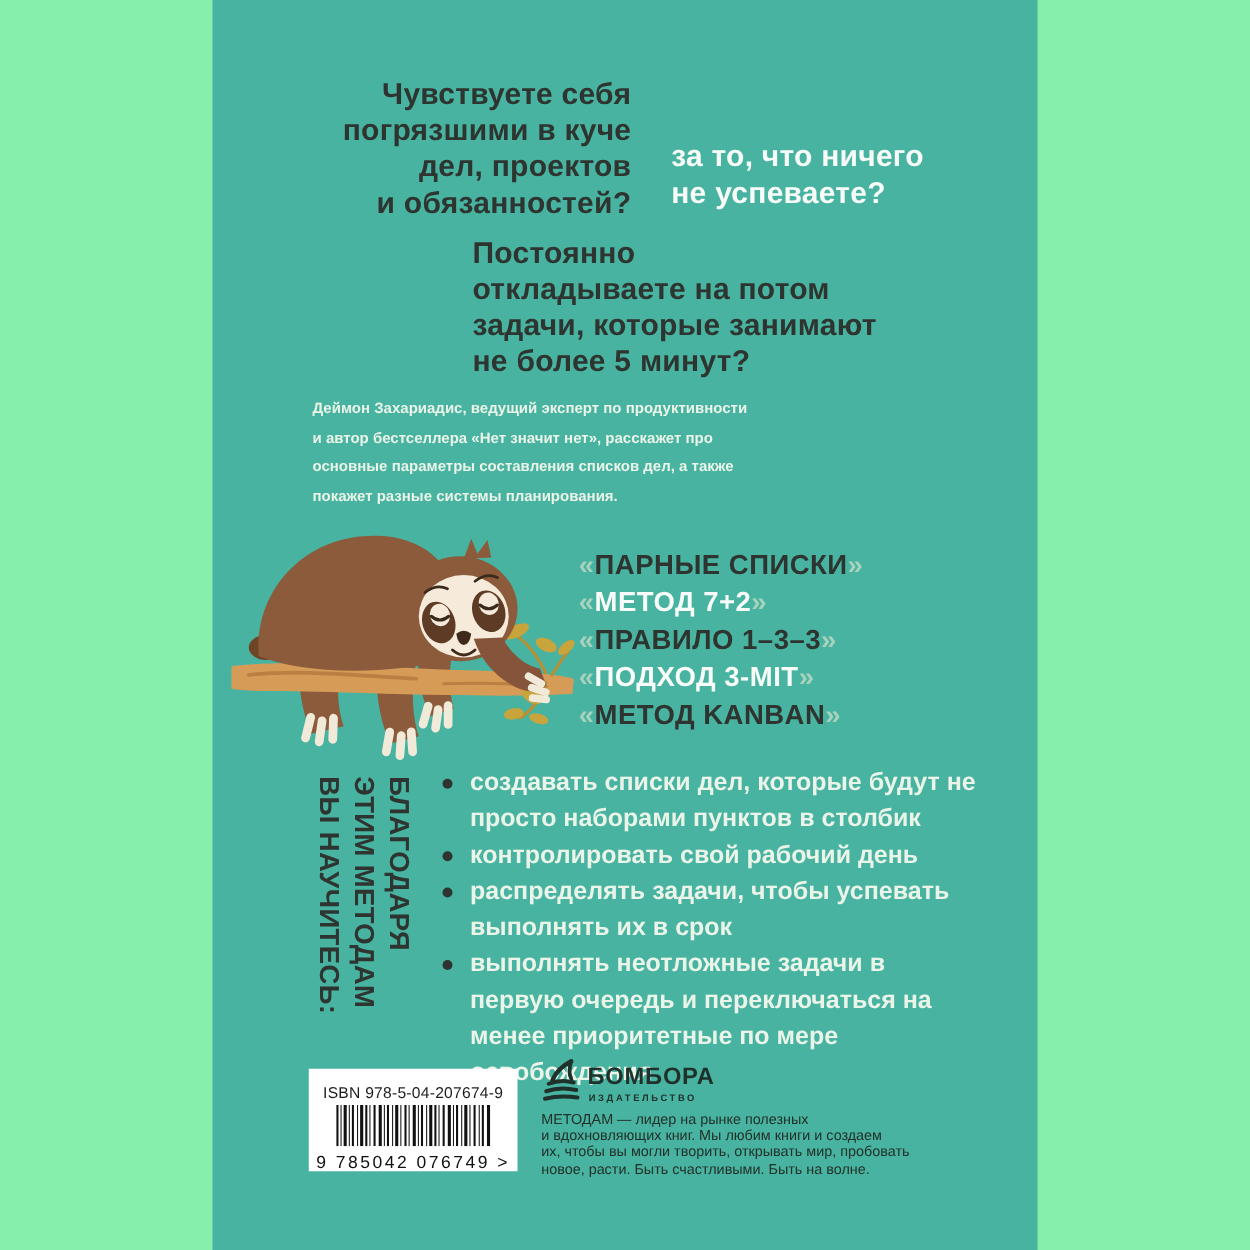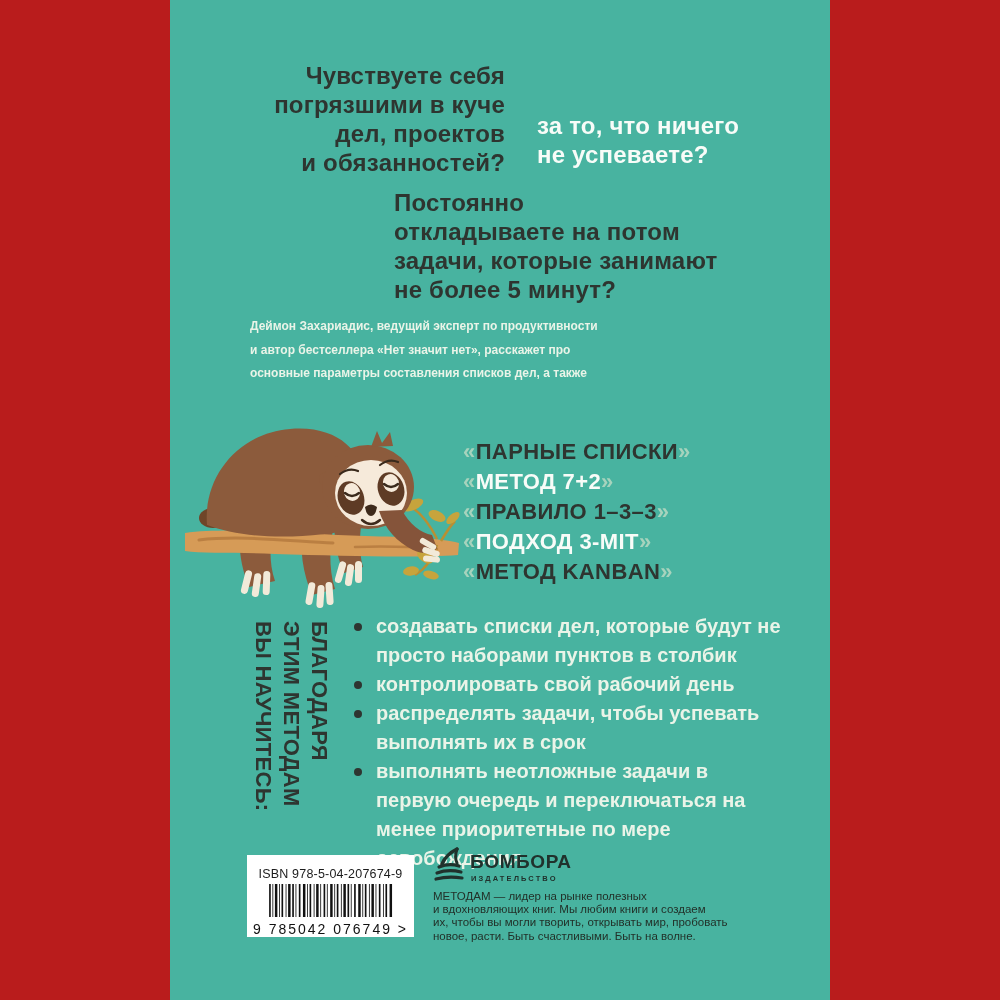--- a/index.html
+++ b/index.html
@@ -4,29 +4,29 @@
 <style>
   :root{
     --teal:#48B3A0;
     --dark:#2E3530;
     --light:#F8FCF8;
     --mint:#EAF4E8;
     --quote:#A7D3BD;
   }
   *{margin:0;padding:0;box-sizing:border-box;}
   body{background:#fff;}
-  .page{position:relative;width:1000px;height:1000px;background:#b91c1c;overflow:hidden;
+  .page{position:relative;width:1000px;height:1000px;background:#86efac;overflow:hidden;
         font-family:"Liberation Sans","DejaVu Sans",sans-serif;}
   .cover{position:absolute;left:170px;top:0;width:660px;height:1000px;background:var(--teal);}
 
   .q{position:absolute;font-weight:bold;font-size:24px;line-height:29px;letter-spacing:.2px;}
   .q div{white-space:nowrap;}
   .q1{left:85px;top:61px;width:250px;text-align:right;color:var(--dark);}
   .q2{left:367px;top:111px;color:var(--light);}
-  .q3{left:224px;top:188px;color:var(--dark);}
+  .q3{left:208px;top:188px;color:var(--dark);}
 
   .intro{position:absolute;left:80px;top:315px;color:var(--mint);
          font-size:12px;font-weight:bold;line-height:23.5px;}
   .intro div{white-space:nowrap;}
 
   .sloth{position:absolute;left:15px;top:415px;}
 
   .methods{position:absolute;left:293px;top:437px;list-style:none;
            font-size:22px;font-weight:bold;line-height:30px;letter-spacing:.4px;white-space:nowrap;}
   .methods .quo{color:var(--quote);}
@@ -81,20 +81,21 @@
       <div>Постоянно</div>
       <div>откладываете на потом</div>
       <div>задачи, которые занимают</div>
       <div>не более 5 минут?</div>
     </section>
 
     <section class="intro">
       <div>Деймон Захариадис, ведущий эксперт по продуктивности</div>
       <div>и автор бестселлера «Нет значит нет», расскажет про</div>
       <div>основные параметры составления списков дел, а также</div>
+      <div>покажет разные системы планирования.</div>
     </section>
 
     <svg class="sloth" width="290" height="200" viewBox="0 0 290 200" aria-hidden="true">
 
       <g fill="#8C5B3C">
         <path d="M56 105 C52 130 56 152 64 172 L90 166 C83 146 85 122 90 106 Z"></path>
         <path d="M118 108 C114 135 118 158 127 180 L150 174 C143 152 145 128 149 110 Z"></path>
         <path d="M150 100 C148 120 151 140 159 158 L178 152 C173 134 175 114 178 100 Z"></path>
       </g>
       <g fill="#F2EAD9">

